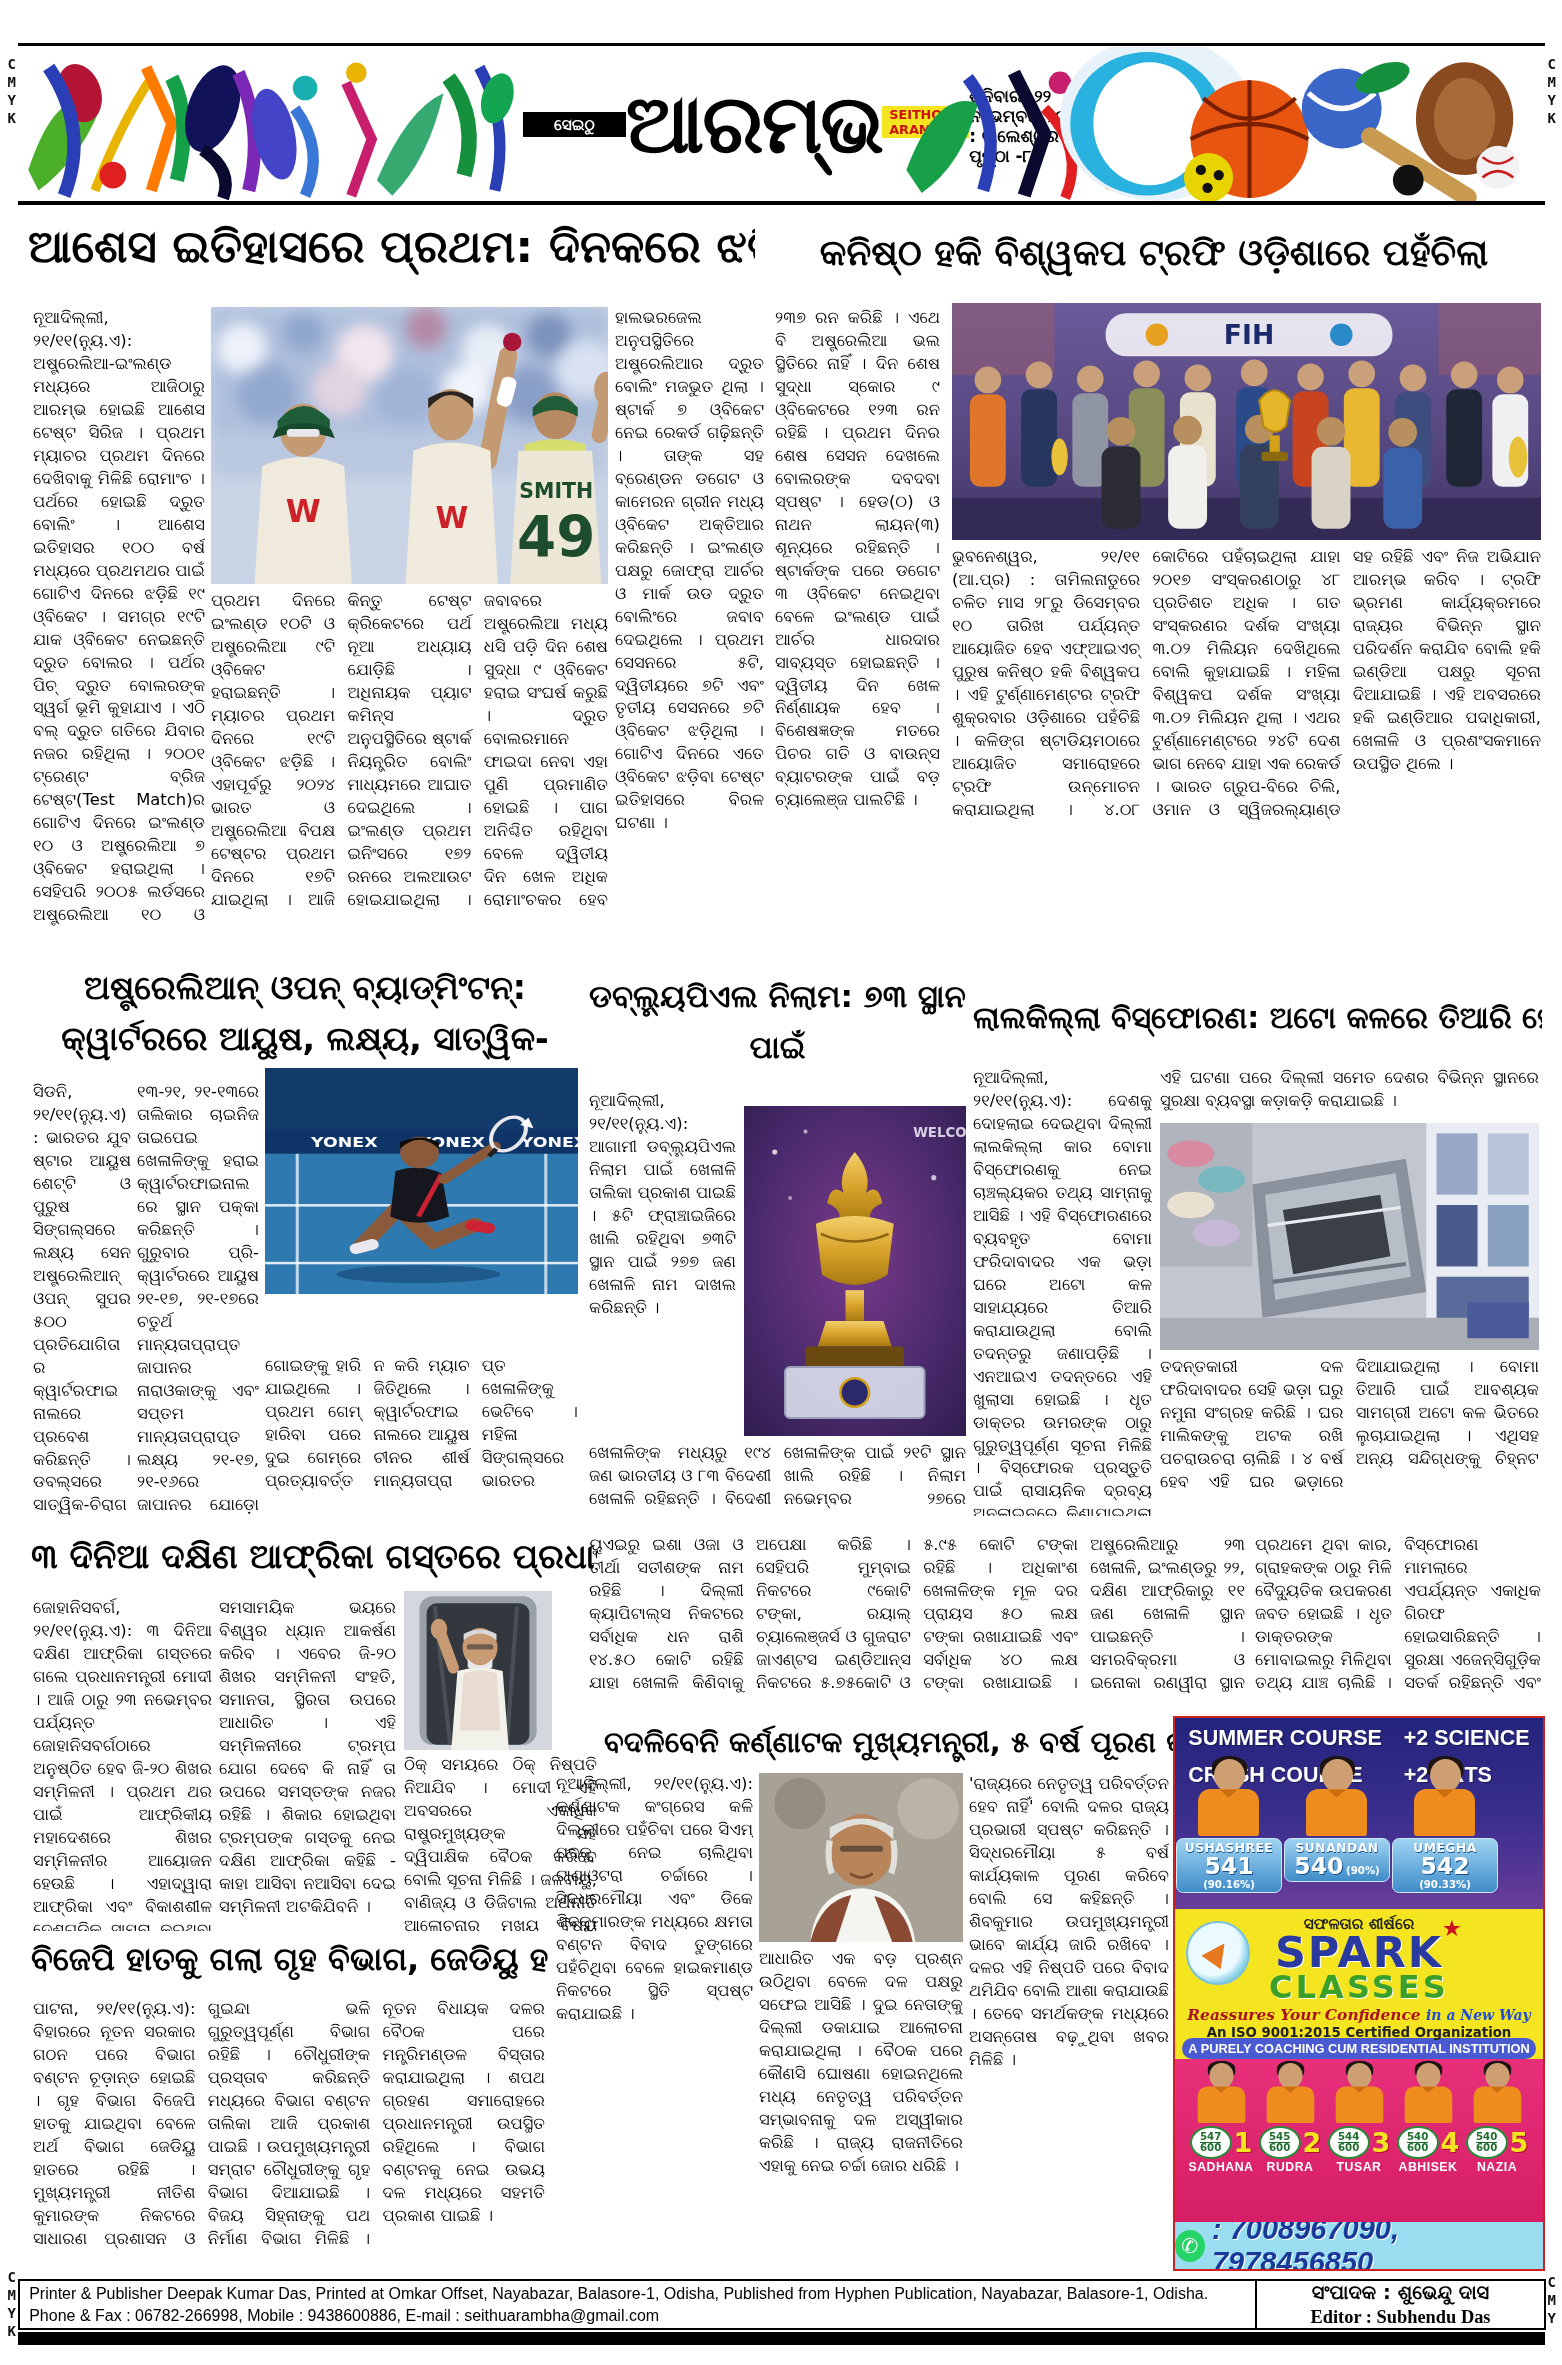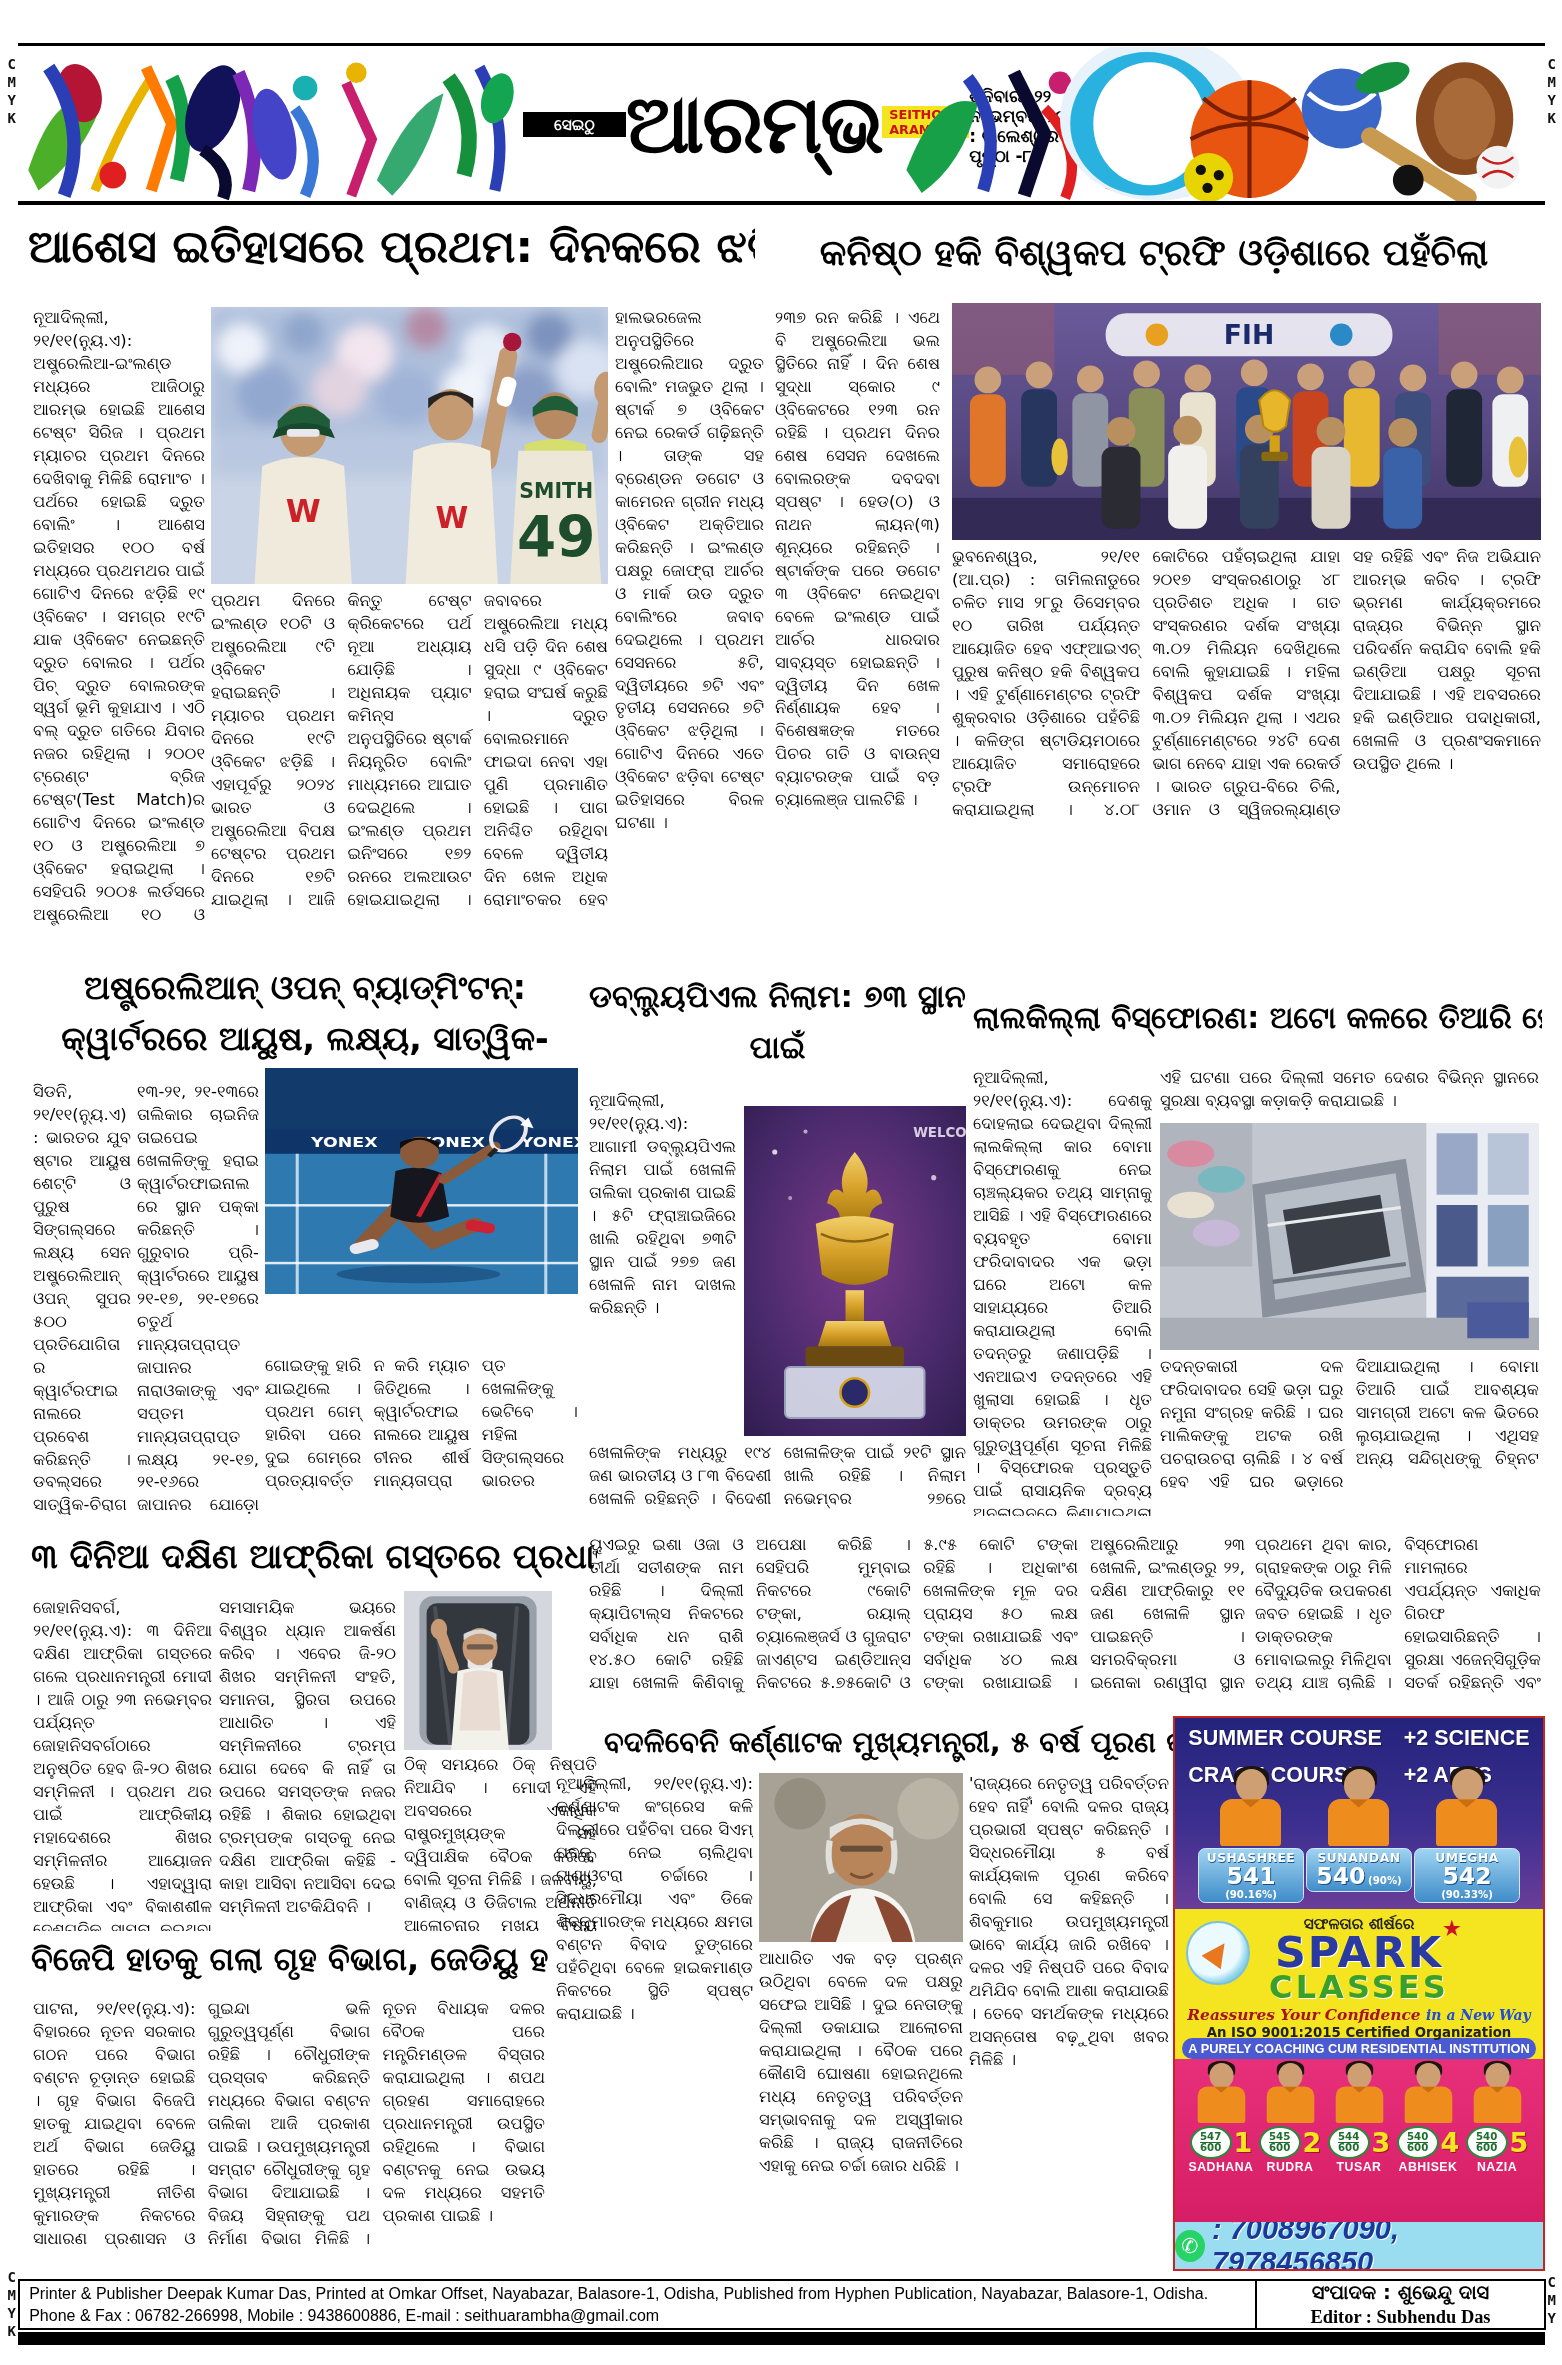--- a/index.html
+++ b/index.html
@@ -42,21 +42,21 @@
       display:flex;flex-direction:column;overflow:hidden;background:#f5e520;}
   .ad-banner{height:43px;background:#f5e520;display:flex;align-items:center;justify-content:center;}
   .ad-banner span{color:#bb1122;font-size:28px;font-weight:bold;font-style:italic;
                   font-family:"DejaVu Serif",serif;}
   .ad-blue{height:191px;background:linear-gradient(180deg,#23237c 0%,#3c2f8f 55%,#6a3d9a 100%);
            position:relative;color:#fff;}
   .ad-courses{display:flex;justify-content:space-between;padding:8.2px 13.3px 0 13.3px;}
   .ad-courses .colL,.ad-courses .colR{display:flex;flex-direction:column;gap:12px;}
   .ad-courses span{font-size:21.5px;font-weight:bold;font-family:"Liberation Sans",sans-serif;
                    text-shadow:1px 1px 1px #00000066;}
-  .toppers{position:absolute;left:0;bottom:6px;width:100%;display:flex;justify-content:center;}
+  .toppers{position:absolute;left:0;bottom:16px;width:100%;display:flex;justify-content:flex-start;}
   .topper{display:flex;flex-direction:column;align-items:center;width:108px;}
   .avatar{position:relative;width:77px;height:77px;}
   .avatar .head{position:absolute;left:23px;top:0;width:31px;height:33px;border-radius:50%;background:#cf9f74;}
   .avatar .hair{position:absolute;left:21px;top:-3.1px;width:35px;height:20.5px;border-radius:50% 50% 20% 20%;background:#1c1410;}
   .avatar .polo{position:absolute;left:7.7px;top:30px;width:61px;height:47px;border-radius:12.3px 12.3px 3.1px 3.1px;background:#ef8c1e;}
   .avatar .collar{position:absolute;left:29px;top:30px;width:18.4px;height:8.2px;background:#c96f10;clip-path:polygon(0 0,50% 100%,100% 0);}
   .plate{margin-top:2px;width:102px;border-radius:7.2px;background:linear-gradient(180deg,#9fd4f2,#3f8cc9);
          border:1px solid #d0e8f8;text-align:center;padding:2px 1px;color:#fff;}
   .plate .nm{font-size:12.3px;font-weight:bold;letter-spacing:0.5px;text-shadow:0.5px 0.5px 0.5px #16518a;}
   .plate .sc{font-size:23.6px;font-weight:bold;line-height:1;text-shadow:1px 1px 0.5px #16518a;}

